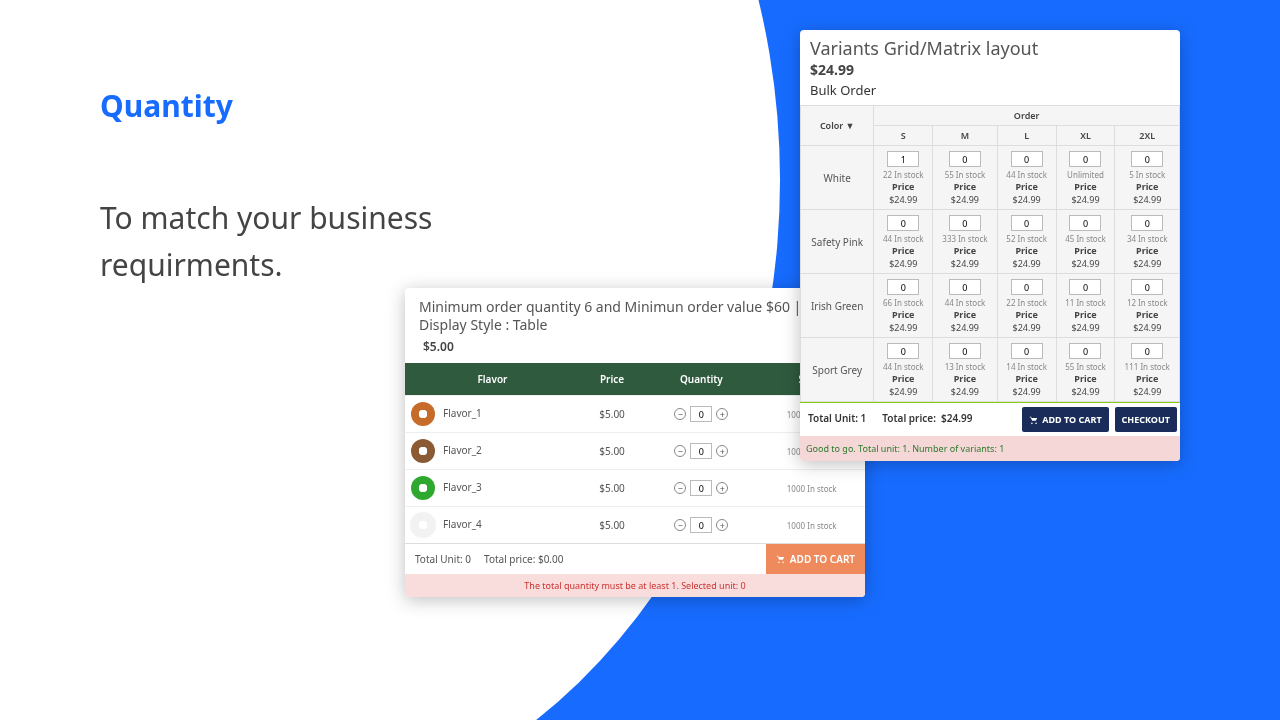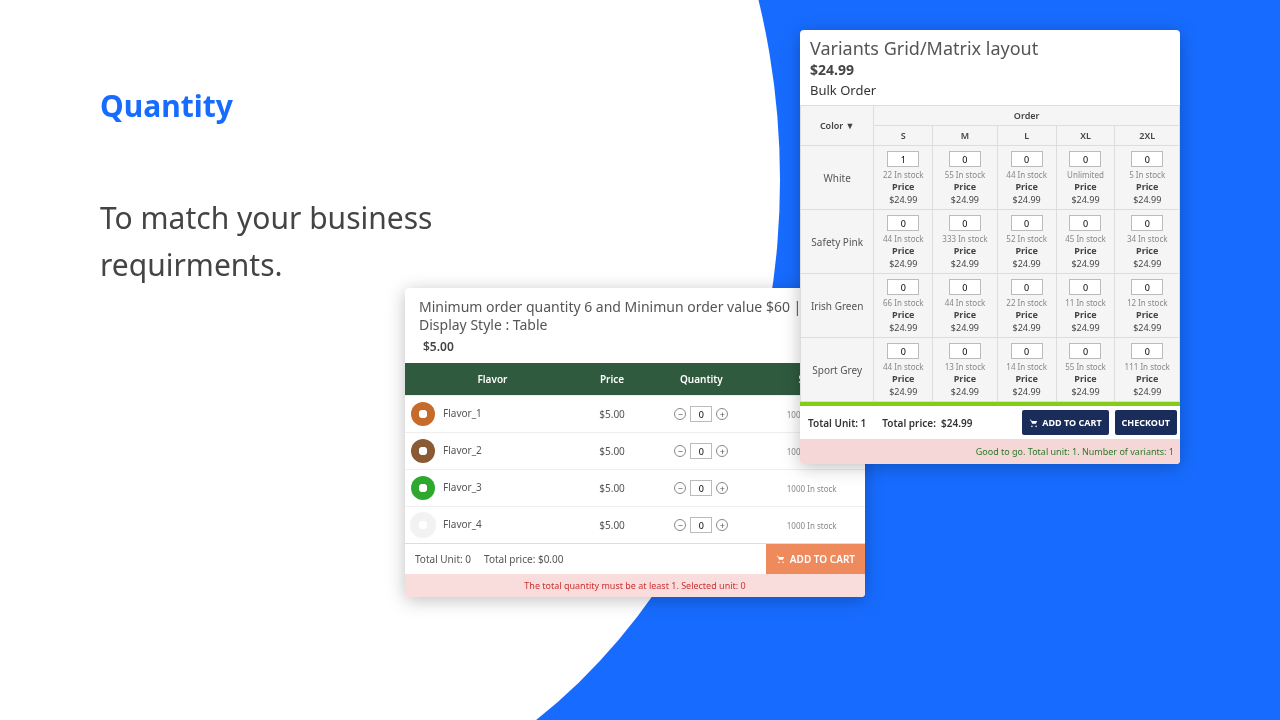--- a/index.html
+++ b/index.html
@@ -35,25 +35,25 @@
 .card2 .bo{font-size:13px;padding:2px 10px 6px;color:#333}
 .grid{width:100%;border-collapse:collapse;font-size:9px;background:#f5f5f5}
 .grid th,.grid td{border:1px solid #ddd;padding:3px 3px;text-align:center;color:#555}
 .grid th{font-weight:600;color:#444;background:#f5f5f5}
 .grid .rowh{background:#f5f5f5;font-weight:400;color:#555;font-size:10px}
 .cell{padding:0}
 .cell .in{width:32px;height:16px;border:1px solid #bbb;font-size:9px;text-align:center;margin:2px auto;display:block}
 .cell .stk{font-size:8px;color:#888}
 .cell .pl{font-size:9px;font-weight:700;color:#444}
 .cell .pv{font-size:9px;color:#444}
-.card2 .foot2{display:flex;align-items:center;font-size:10px;border-top:4px solid #84cc16;background:#fff}
+.card2 .foot2{display:flex;font-size:10px;border-top:1px solid #84cc16;background:#fff}
 .card2 .foot2 .tt{padding:8px 8px;color:#333;font-weight:600}
 .card2 .foot2 .sp{flex:1}
 .btn{background:#1a2d5a;color:#fff;font-size:9px;font-weight:700;padding:6px 7px;cursor:pointer;border-radius:2px;margin:4px 3px;display:flex;align-items:center;gap:3px}
-.card2 .ok{background:#f5d7d7;color:#2a7a2a;font-size:9px;text-align:right;padding:6px}
+.card2 .ok{background:#f5d7d7;color:#2a7a2a;font-size:9px;text-align:left;padding:6px}
 .cart-ic{width:10px;height:10px;fill:currentColor}
 </style>
 </head>
 <body>
 
 <div class="stage">
   <div class="whitearc"></div>
   <div class="headline">
     <div>Quantity</div>
   </div>

